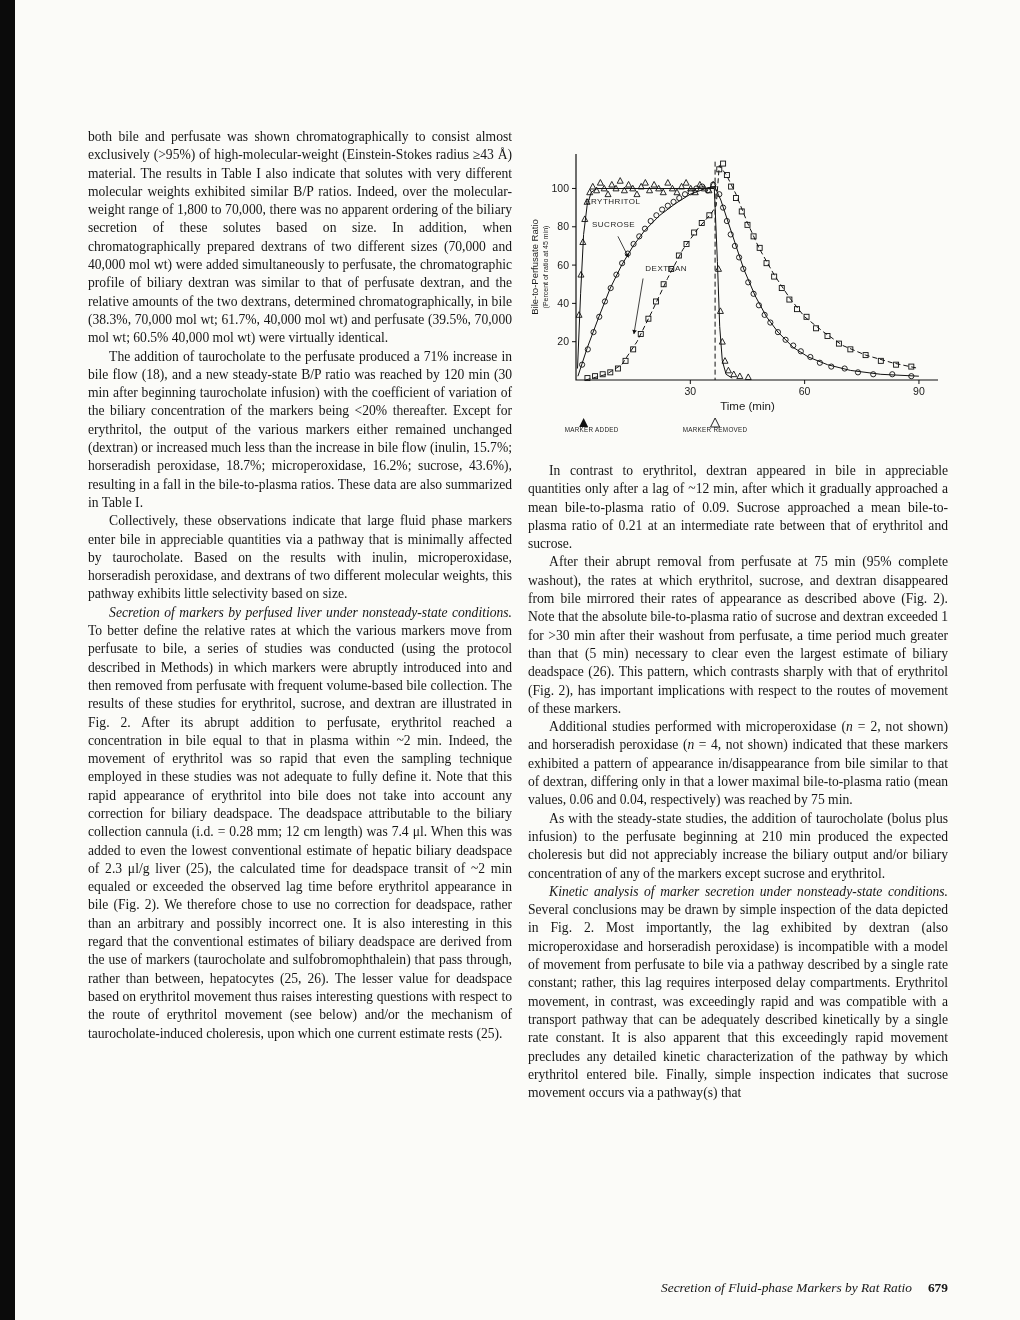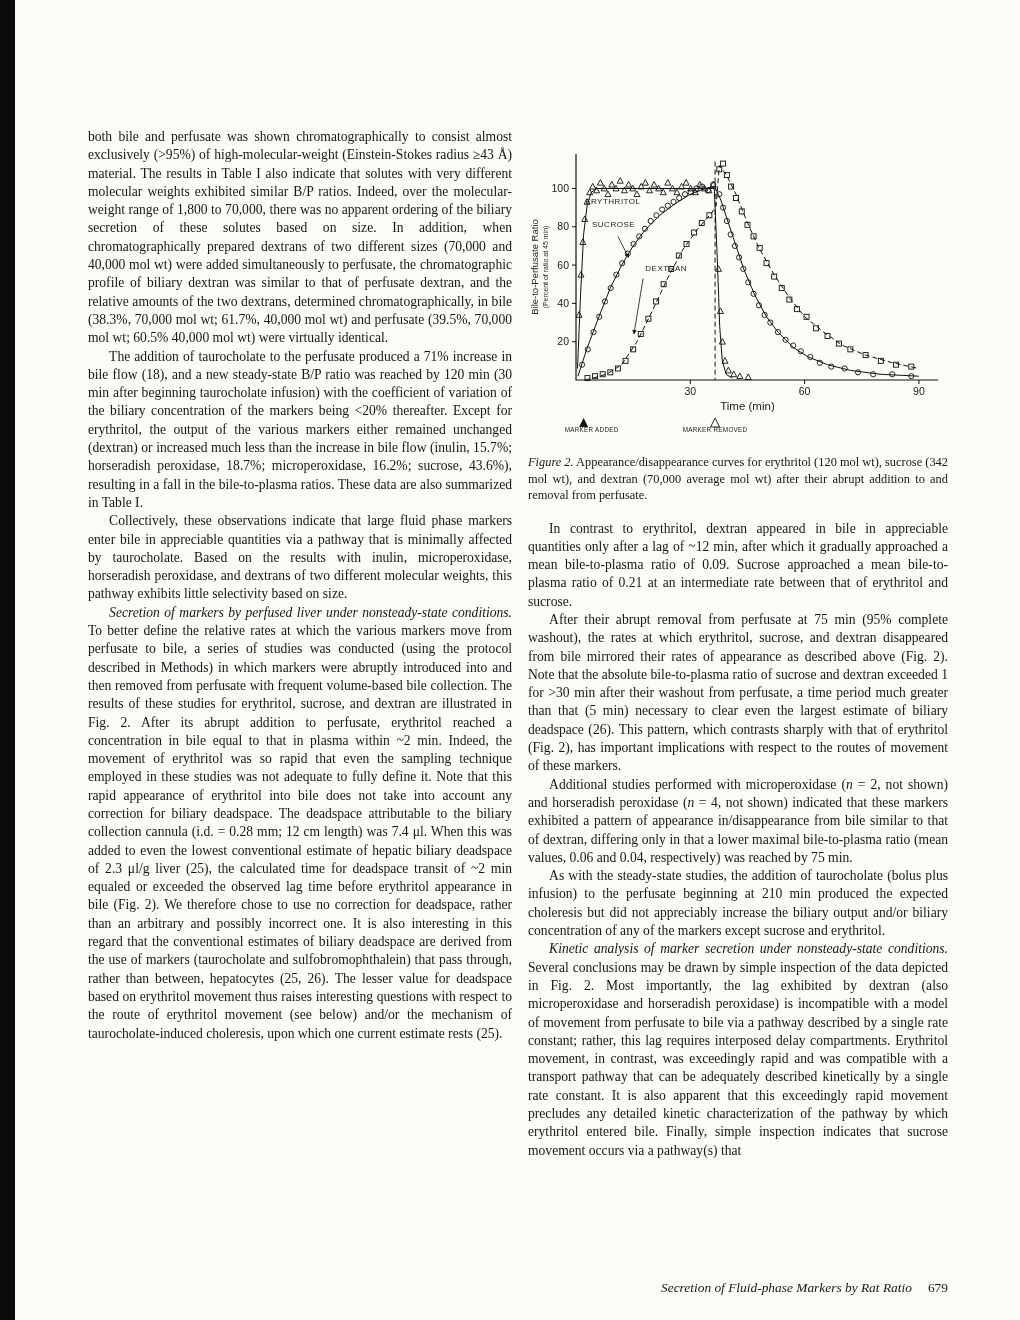--- a/index.html
+++ b/index.html
@@ -15,21 +15,21 @@
   p.para{margin:0;padding:0}
   p.indent{text-indent:1.55em}
   .it{font-style:italic}
   #figure2{width:420px}
   #fig-chart{display:block}
   #fig-caption{font-size:12.4px;line-height:16.5px;margin-top:8px;text-align:justify}
   #right-text{margin-top:16px}
   #fig-chart text{font-family:"Liberation Sans",sans-serif;fill:#1b1b1b}
   #page-footer{position:absolute;left:528px;top:1280px;width:420px;text-align:right;font-size:13.4px;white-space:nowrap}
   #page-footer .rt{font-style:italic}
-  #page-footer .pn{font-weight:normal;margin-left:16px}
+  #page-footer .pn{font-weight:bold;margin-left:16px}
 </style>
 </head>
 <body>
 
 <div class="scan-strip"></div>
 
 <div id="left-col" class="col">
     <p class="para"><span>both bile and perfusate was shown chromatographically to consist almost exclusively (&gt;95%) of high-molecular-weight (Einstein-Stokes radius ≥43 Å) material. The results in Table I also indicate that solutes with very different molecular weights exhibited similar B/P ratios. Indeed, over the molecular-weight range of 1,800 to 70,000, there was no apparent ordering of the biliary secretion of these solutes based on size. In addition, when chromatographically prepared dextrans of two different sizes (70,000 and 40,000 mol wt) were added simultaneously to perfusate, the chromatographic profile of biliary dextran was similar to that of perfusate dextran, and the relative amounts of the two dextrans, determined chromatographically, in bile (38.3%, 70,000 mol wt; 61.7%, 40,000 mol wt) and perfusate (39.5%, 70,000 mol wt; 60.5% 40,000 mol wt) were virtually identical.</span></p>
     <p class="para indent"><span>The addition of taurocholate to the perfusate produced a 71% increase in bile flow (18), and a new steady-state B/P ratio was reached by 120 min (30 min after beginning taurocholate infusion) with the coefficient of variation of the biliary concentration of the markers being &lt;20% thereafter. Except for erythritol, the output of the various markers either remained unchanged (dextran) or increased much less than the increase in bile flow (inulin, 15.7%; horseradish peroxidase, 18.7%; microperoxidase, 16.2%; sucrose, 43.6%), resulting in a fall in the bile-to-plasma ratios. These data are also summarized in Table I.</span></p>
     <p class="para indent"><span>Collectively, these observations indicate that large fluid phase markers enter bile in appreciable quantities via a pathway that is minimally affected by taurocholate. Based on the results with inulin, microperoxidase, horseradish peroxidase, and dextrans of two different molecular weights, this pathway exhibits little selectivity based on size.</span></p>
@@ -199,23 +199,20 @@
         <line x1="89.91578947368421" y1="98.35593220338984" x2="100.58526315789473" y2="119.42372881355932" stroke="#111" stroke-width="0.8"></line>
         <path d="M100.58526315789473 119.42372881355932 L96.77362223764375 117.03178535790066 L100.91261942386743 114.93565151084623 Z" fill="#111"></path>
         <text x="117.35157894736842" y="132.83050847457628" font-size="8" letter-spacing="0.5">DEXTRAN</text>
         <line x1="115.06526315789473" y1="140.4915254237288" x2="105.92" y2="196.03389830508473" stroke="#111" stroke-width="0.8"></line>
         <path d="M105.92 196.03389830508473 L104.25753356497356 191.85224727320625 L108.83540583242285 192.60601137108665 Z" fill="#111"></path>
         <path d="M55.62105263157895 280 L60.12105263157895 289 L51.12105263157895 289 Z" fill="#111"></path>
         <text x="63.62105263157895" y="294" text-anchor="middle" font-size="6.3" letter-spacing="0.3">MARKER ADDED</text>
         <path d="M187.0842105263158 280 L191.5842105263158 289 L182.5842105263158 289 Z" fill="none" stroke="#111" stroke-width="0.9"></path>
         <text x="187.0842105263158" y="294" text-anchor="middle" font-size="6.3" letter-spacing="0.3">MARKER REMOVED</text>
       </svg>
-    <div id="fig-caption">
-        <p class="para"><span class="it">Figure 2.</span><span> Appearance/disappearance curves for erythritol (120 mol wt), sucrose (342 mol wt), and dextran (70,000 average mol wt) after their abrupt addition to and removal from perfusate.</span></p>
-      </div>
   </div>
   <div id="right-text">
       <p class="para indent"><span>In contrast to erythritol, dextran appeared in bile in appreciable quantities only after a lag of ~12 min, after which it gradually approached a mean bile-to-plasma ratio of 0.09. Sucrose approached a mean bile-to-plasma ratio of 0.21 at an intermediate rate between that of erythritol and sucrose.</span></p>
       <p class="para indent"><span>After their abrupt removal from perfusate at 75 min (95% complete washout), the rates at which erythritol, sucrose, and dextran disappeared from bile mirrored their rates of appearance as described above (Fig. 2). Note that the absolute bile-to-plasma ratio of sucrose and dextran exceeded 1 for &gt;30 min after their washout from perfusate, a time period much greater than that (5 min) necessary to clear even the largest estimate of biliary deadspace (26). This pattern, which contrasts sharply with that of erythritol (Fig. 2), has important implications with respect to the routes of movement of these markers.</span></p>
       <p class="para indent"><span>Additional studies performed with microperoxidase (</span><span class="it">n</span><span> = 2, not shown) and horseradish peroxidase (</span><span class="it">n</span><span> = 4, not shown) indicated that these markers exhibited a pattern of appearance in/disappearance from bile similar to that of dextran, differing only in that a lower maximal bile-to-plasma ratio (mean values, 0.06 and 0.04, respectively) was reached by 75 min.</span></p>
       <p class="para indent"><span>As with the steady-state studies, the addition of taurocholate (bolus plus infusion) to the perfusate beginning at 210 min produced the expected choleresis but did not appreciably increase the biliary output and/or biliary concentration of any of the markers except sucrose and erythritol.</span></p>
       <p class="para indent"><span class="it">Kinetic analysis of marker secretion under nonsteady-state conditions.</span><span> Several conclusions may be drawn by simple inspection of the data depicted in Fig. 2. Most importantly, the lag exhibited by dextran (also microperoxidase and horseradish peroxidase) is incompatible with a model of movement from perfusate to bile via a pathway described by a single rate constant; rather, this lag requires interposed delay compartments. Erythritol movement, in contrast, was exceedingly rapid and was compatible with a transport pathway that can be adequately described kinetically by a single rate constant. It is also apparent that this exceedingly rapid movement precludes any detailed kinetic characterization of the pathway by which erythritol entered bile. Finally, simple inspection indicates that sucrose movement occurs via a pathway(s) that</span></p>
     </div>
 </div>
 

